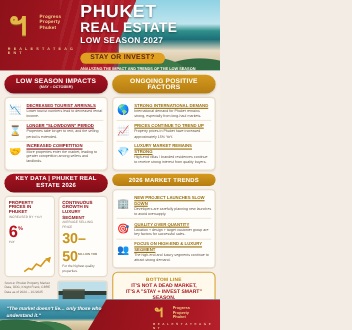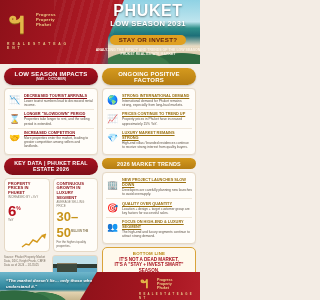--- a/index.html
+++ b/index.html
@@ -44,21 +44,21 @@
     text-shadow: 0 1px 0 #8a6012;
   }
   .logo-words {
     position: absolute; left: 30px; top: 6px; font-size: 4.2px; line-height: 5px;
     color: #f0d28a; font-weight: 700; letter-spacing: .2px;
   }
   .logo-sub {
     position: absolute; left: 1px; top: 36px; font-size: 3.4px; letter-spacing: 1px;
     color: #e6cb8c; font-weight: 700;
   }
-  .hdr-titles { position: absolute; left: 90px; top: 3px; width: 116px; text-align: center; }
+  .hdr-titles { position: absolute; left: 73px; top: 3px; width: 116px; text-align: left; }
   .t-phuket {
     font-size: 16px; line-height: 16px; font-weight: 800; color: #ffffff;
     letter-spacing: .6px; text-shadow: 0 1px 2px rgba(0,0,0,.45);
   }
   .t-re {
     font-size: 12.5px; line-height: 13px; font-weight: 800; color: #ffffff;
     letter-spacing: .3px; text-shadow: 0 1px 2px rgba(0,0,0,.45);
   }
   .t-ls {
     font-size: 7.6px; line-height: 9px; font-weight: 700; color: #ffffff;
@@ -214,21 +214,22 @@
     <div class="logo">
       <div class="logo-mark">ฯ</div>
       <div class="logo-words" style="white-space:pre-line">Progress
 Property
 Phuket</div>
       <div class="logo-sub">R E A L   E S T A T E   A G E N T</div>
     </div>
 
     <div class="hdr-titles">
       <div class="t-phuket">PHUKET</div>
-      <div class="t-ls">LOW SEASON 2031</div>
+      <div class="t-re">REAL ESTATE</div>
+      <div class="t-ls">LOW SEASON 2027</div>
       <div class="t-badge">STAY OR INVEST?</div>
       <div class="t-desc">ANALYZING THE IMPACT AND TRENDS OF THE LOW SEASON PHUKET REAL ESTATE MARKET</div>
     </div>
   </div>
 
   <div class="bands">
     <div class="band red">
       <div class="band-title">LOW SEASON IMPACTS</div>
       <div class="band-sub">(MAY – OCTOBER)</div>
     </div>

